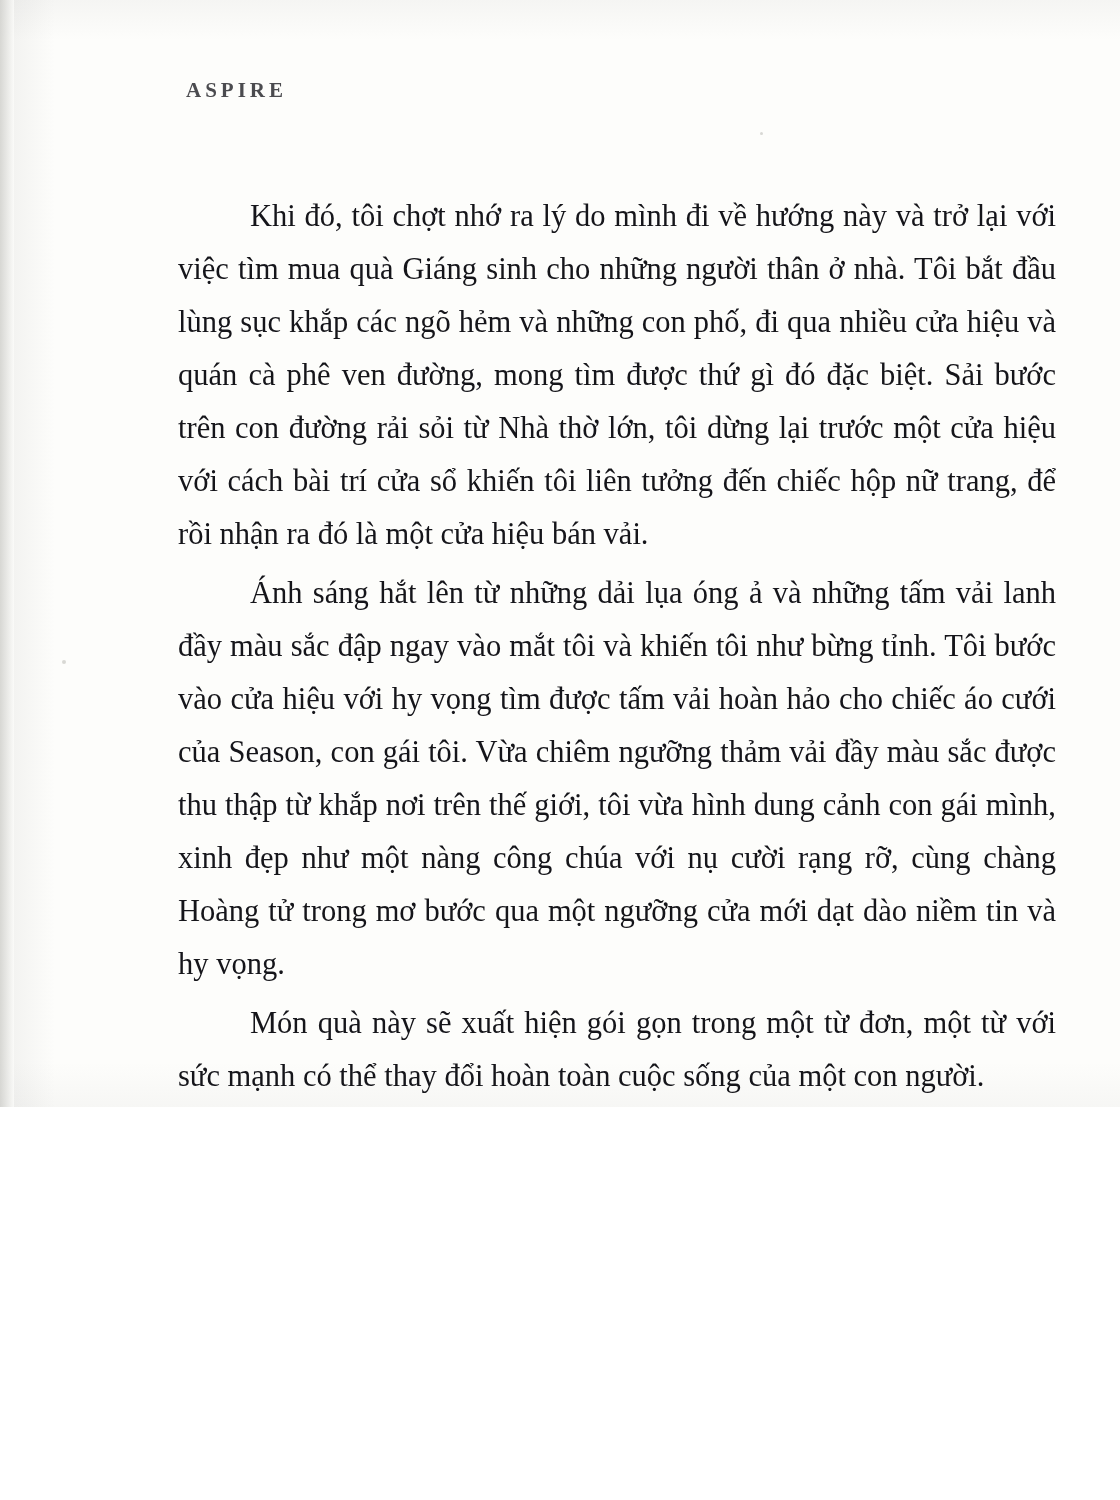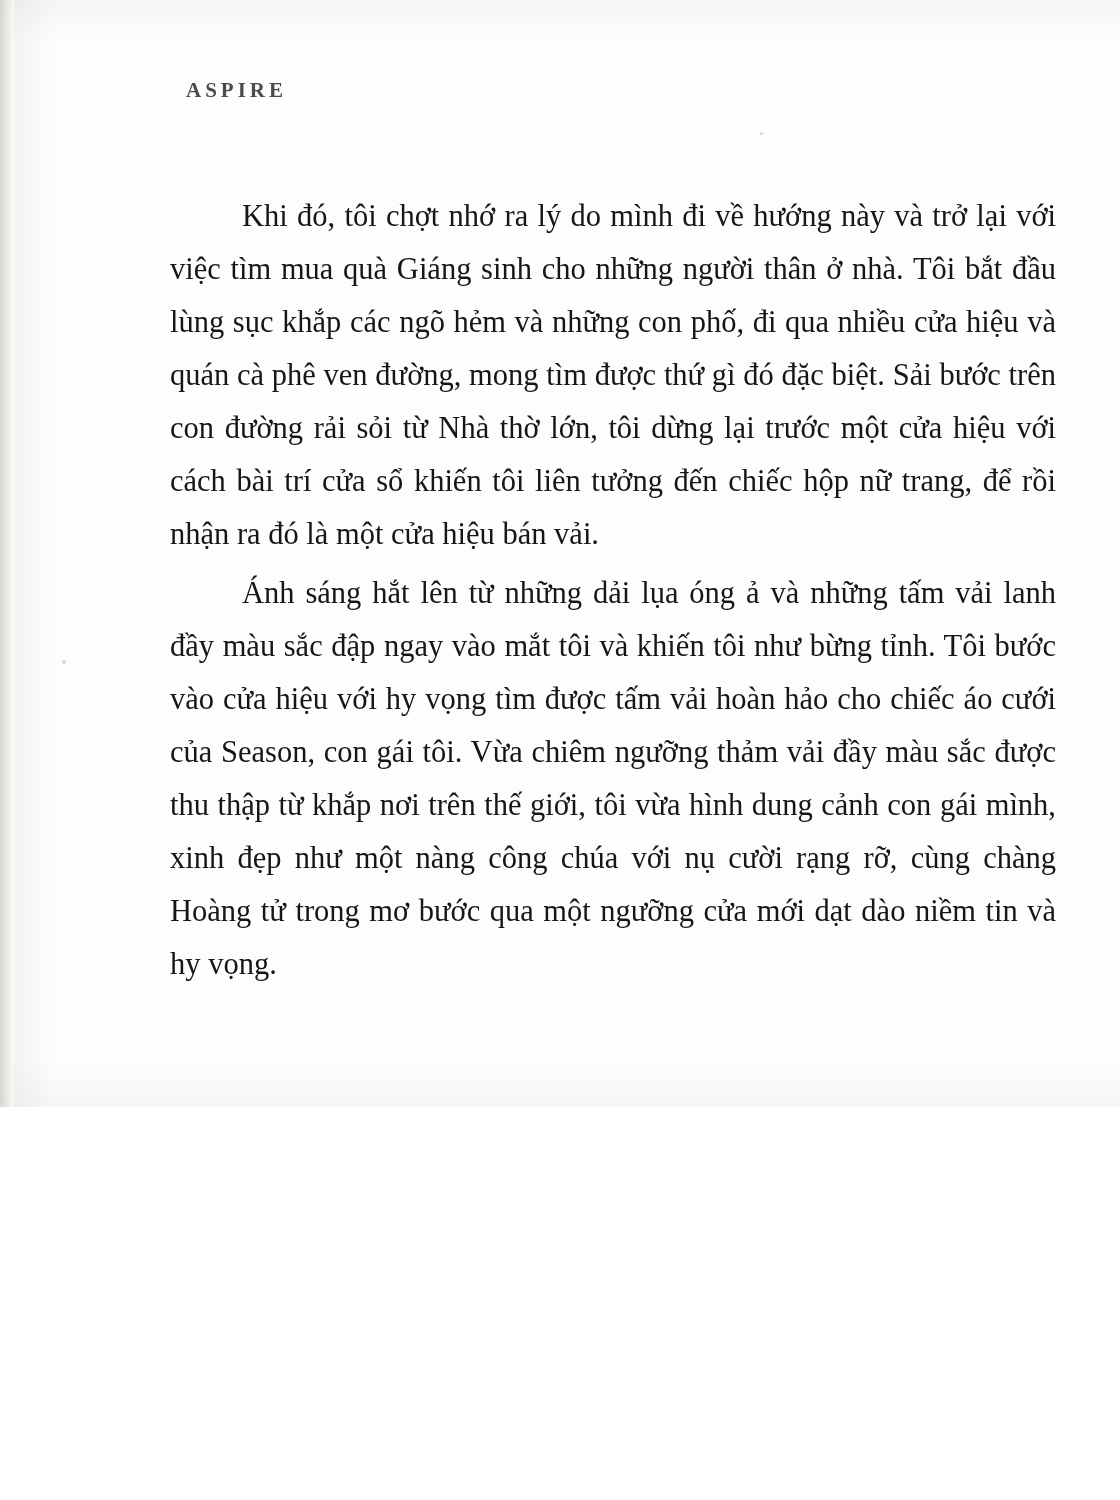--- a/index.html
+++ b/index.html
@@ -41,21 +41,21 @@
     top: 78px;
     font-family: "Liberation Serif", serif;
     font-size: 21px;
     letter-spacing: 4px;
     color: #4b4b4f;
     font-weight: 600;
     font-variant: small-caps;
   }
   .body-text {
     position: absolute;
-    left: 170px;
+    left: 178px;
     right: 110px;
     top: 190px;
     font-size: 30.5px;
     line-height: 53px;
     color: #15151a;
     text-align: justify;
     text-justify: inter-word;
     font-family: "Liberation Serif", serif;
   }
   .body-text p {
@@ -93,17 +93,18 @@
   <div class="speck" style="left:305px;top:1330px;width:5px;height:5px;"></div>
   <div class="speck" style="left:760px;top:132px;width:3px;height:3px;"></div>
 
   <div class="running-head">
     <span>ASPIRE</span>
   </div>
 
   <div class="body-text">
     <p>Khi đó, tôi chợt nhớ ra lý do mình đi về hướng này và trở lại với việc tìm mua quà Giáng sinh cho những người thân ở nhà. Tôi bắt đầu lùng sục khắp các ngõ hẻm và những con phố, đi qua nhiều cửa hiệu và quán cà phê ven đường, mong tìm được thứ gì đó đặc biệt. Sải bước trên con đường rải sỏi từ Nhà thờ lớn, tôi dừng lại trước một cửa hiệu với cách bài trí cửa sổ khiến tôi liên tưởng đến chiếc hộp nữ trang, để rồi nhận ra đó là một cửa hiệu bán vải.</p>
     <p>Ánh sáng hắt lên từ những dải lụa óng ả và những tấm vải lanh đầy màu sắc đập ngay vào mắt tôi và khiến tôi như bừng tỉnh. Tôi bước vào cửa hiệu với hy vọng tìm được tấm vải hoàn hảo cho chiếc áo cưới của Season, con gái tôi. Vừa chiêm ngưỡng thảm vải đầy màu sắc được thu thập từ khắp nơi trên thế giới, tôi vừa hình dung cảnh con gái mình, xinh đẹp như một nàng công chúa với nụ cười rạng rỡ, cùng chàng Hoàng tử trong mơ bước qua một ngưỡng cửa mới dạt dào niềm tin và hy vọng.</p>
+    <p>Món quà này sẽ xuất hiện gói gọn trong một từ đơn, một từ với sức mạnh có thể thay đổi hoàn toàn cuộc sống của một con người.</p>
   </div>
 
   <div class="folio">18</div>
 
 </div>
 
 </body></html>

